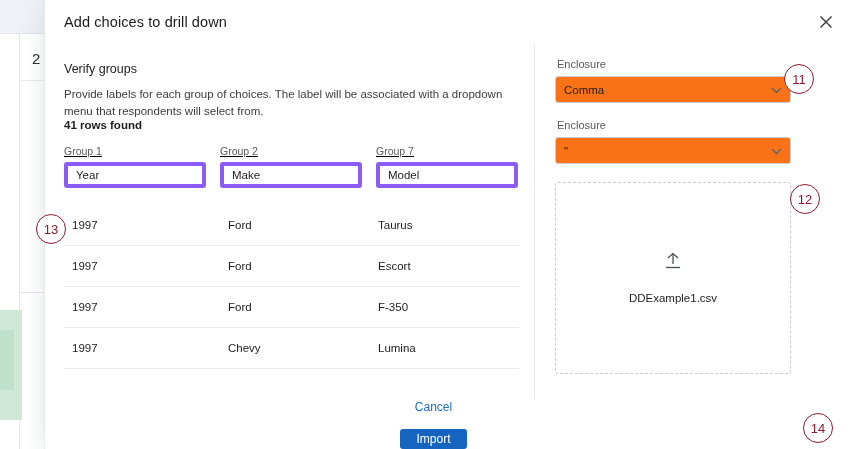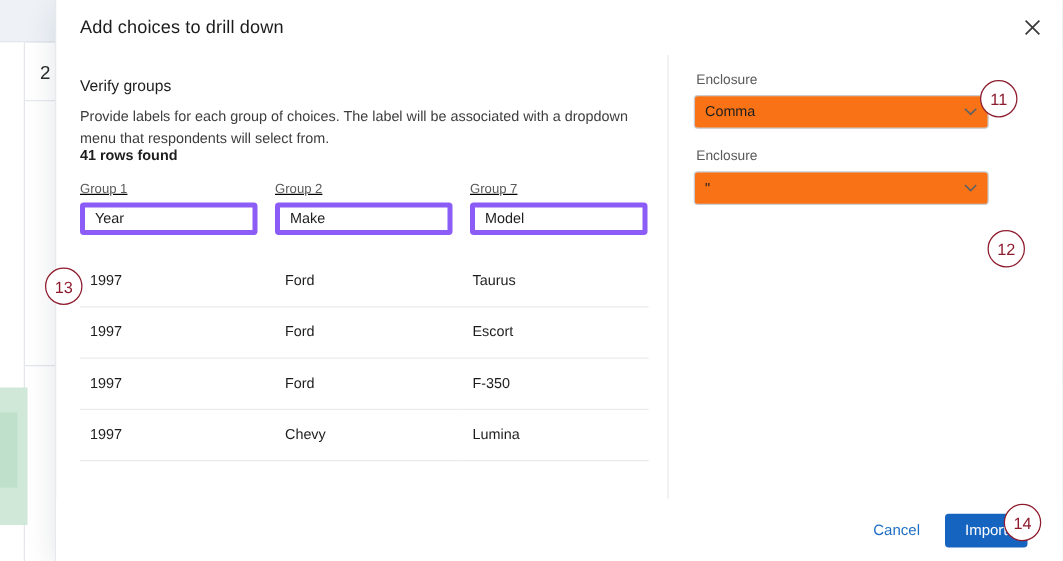--- a/index.html
+++ b/index.html
@@ -196,20 +196,21 @@
     font-size: 11.5px;
     color: #1d1d1d;
   }
 
   .modal-footer {
     height: 50px;
     display: flex; align-items: center; justify-content: flex-end;
     gap: 14px;
     padding-right: 28px;
     background: #fff;
+    flex-direction: column;
   }
   .cancel-link {
     font-size: 12px;
     color: #1f6fc4;
     background: none; border: none;
     cursor: pointer;
     font-family: "Liberation Sans", sans-serif;
   }
   .import-btn {
     background: #1565c0;
@@ -231,21 +232,21 @@
     border: 1.6px solid #8e1b2e;
     background: #fff;
     color: #8e1b2e;
     font-size: 13px;
     display: flex; align-items: center; justify-content: center;
     font-family: "Liberation Sans", sans-serif;
   }
   #badge-11 { left: 784px; top: 64px; }
   #badge-12 { left: 790px; top: 144px; margin-top: 40px; }
   #badge-13 { left: 36px; top: 214px; }
-  #badge-14 { left: 803px; top: 403px; }
+  #badge-14 { left: 803px; top: 413px; }
 </style>
 </head>
 <body>
 
 <div id="backdrop">
   <div class="bg-strip-top"></div>
   <div class="bg-left-rail"></div>
   <div class="bg-number">2</div>
   <div class="bg-panel"></div>
   <div class="bg-line" style="left:20px; top:292px; width:820px;"></div>
@@ -330,20 +331,30 @@
       <div class="field-label">Enclosure</div>
       <div class="select-box">
         <span>"</span>
         <span class="chev">
           <svg width="11" height="7" viewBox="0 0 11 7">
             <polyline points="1,1 5.5,5.5 10,1" fill="none" stroke="#5b6068" stroke-width="1.3"></polyline>
           </svg>
         </span>
       </div>
 
+      <div class="dropzone">
+        <span class="upload-icon">
+          <svg width="18" height="18" viewBox="0 0 18 18">
+            <polyline points="4,6 9,1.5 14,6" fill="none" stroke="#4a4f56" stroke-width="1.3"></polyline>
+            <line x1="9" y1="1.5" x2="9" y2="12" stroke="#4a4f56" stroke-width="1.3"></line>
+            <line x1="2" y1="15.5" x2="16" y2="15.5" stroke="#4a4f56" stroke-width="1.3"></line>
+          </svg>
+        </span>
+        <span class="file-name">DDExample1.csv</span>
+      </div>
     </div>
   </div>
 
   <div class="modal-footer">
     <button class="cancel-link">Cancel</button>
     <button class="import-btn">Import</button>
   </div>
 </div>
 
 <div class="badge" id="badge-11">11</div>

